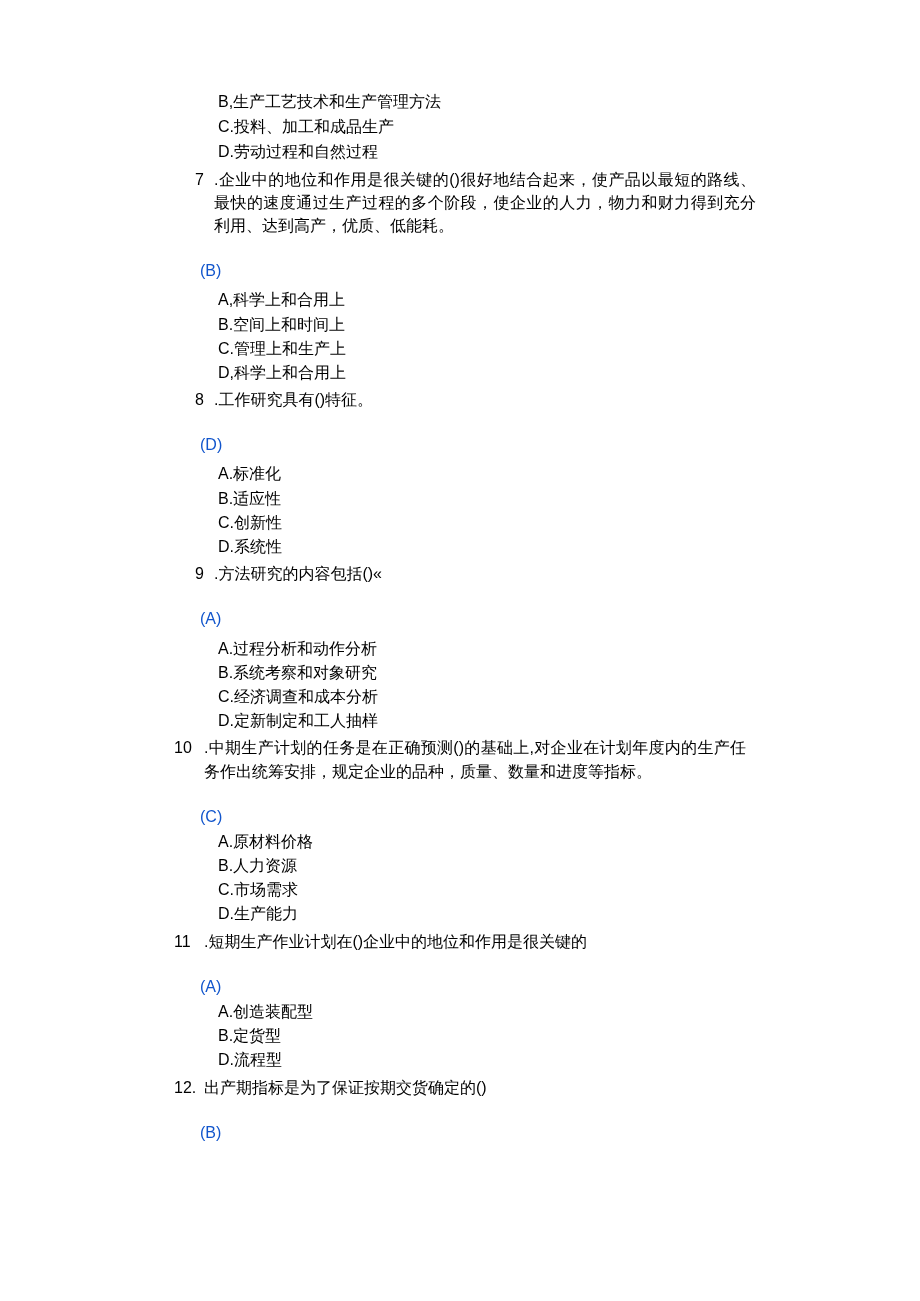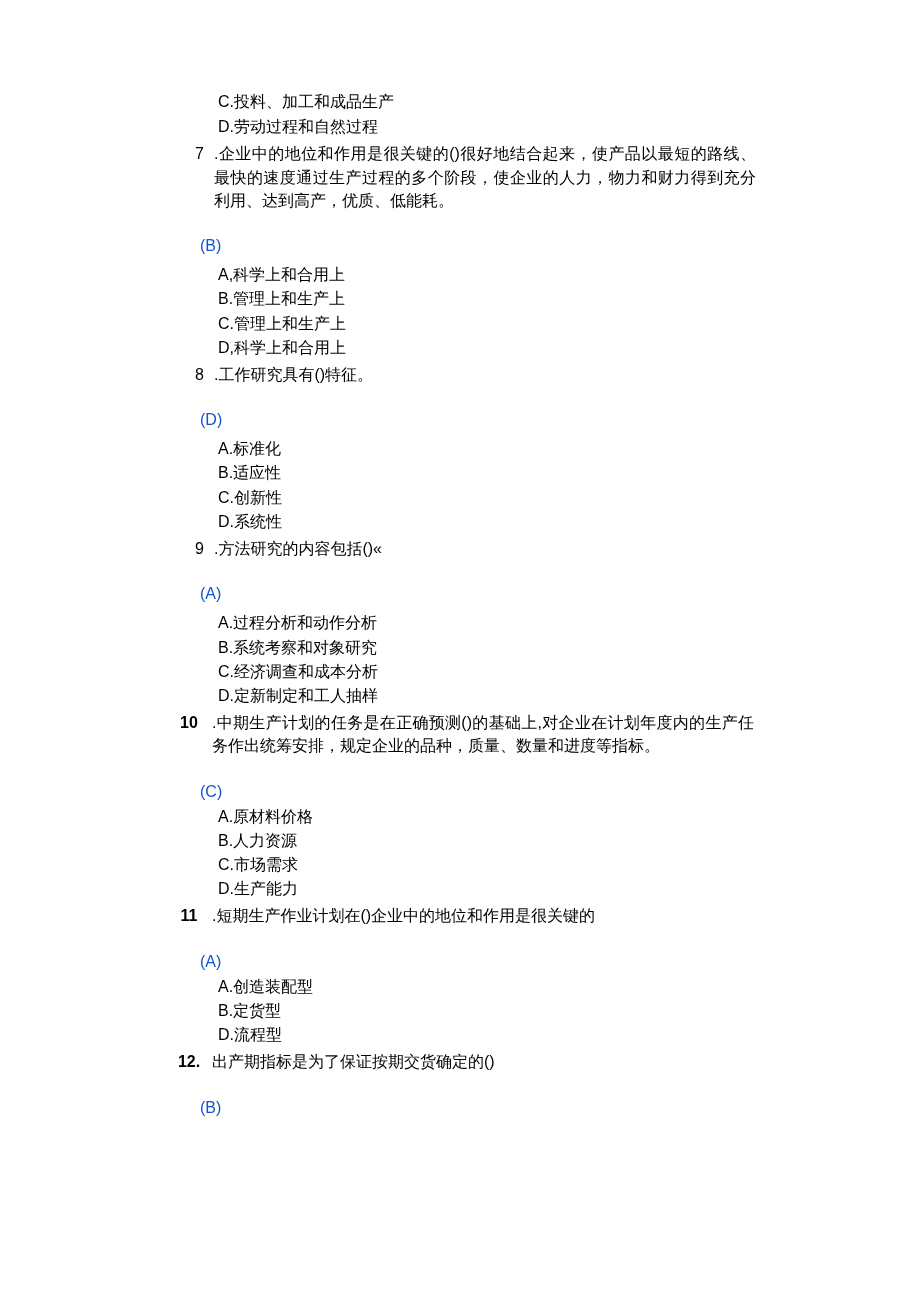--- a/index.html
+++ b/index.html
@@ -33,25 +33,24 @@
   }
   .q-num {
     width: 30px;
     text-align: right;
     margin-left: 174px;
     margin-right: 10px;
     flex-shrink: 0;
   }
   .q-num-wide {
     width: 30px;
-    text-align: center;
+    text-align: left;
     margin-left: 174px;
-    margin-right: 8px;
+    margin-right: 0;
     flex-shrink: 0;
-    font-weight: bold;
   }
   .q-stem {
     max-width: 542px;
     text-align: justify;
   }
   .answer {
     color: #1155cc;
     margin-left: 200px;
     margin-top: 22px;
     margin-bottom: 6px;
@@ -70,33 +69,34 @@
   .options div {
     margin-bottom: 1px;
   }
 </style>
 </head>
 <body>
 
 <div class="page">
 
   <div class="orphan-options">
+    <div>B,生产工艺技术和生产管理方法</div>
     <div>C.投料、加工和成品生产</div>
     <div>D.劳动过程和自然过程</div>
   </div>
 
   <div class="question">
     <div class="q-line">
       <div class="q-num">7</div>
       <div class="q-stem">.企业中的地位和作用是很关键的()很好地结合起来，使产品以最短的路线、最快的速度通过生产过程的多个阶段，使企业的人力，物力和财力得到充分利用、达到高产，优质、低能耗。</div>
     </div>
     <div class="answer">(B)</div>
     <div class="options">
       <div>A,科学上和合用上</div>
-      <div>B.管理上和生产上</div>
+      <div>B.空间上和时间上</div>
       <div>C.管理上和生产上</div>
       <div>D,科学上和合用上</div>
     </div>
   </div>
 
   <div class="question">
     <div class="q-line">
       <div class="q-num">8</div>
       <div class="q-stem">.工作研究具有()特征。</div>
     </div>

